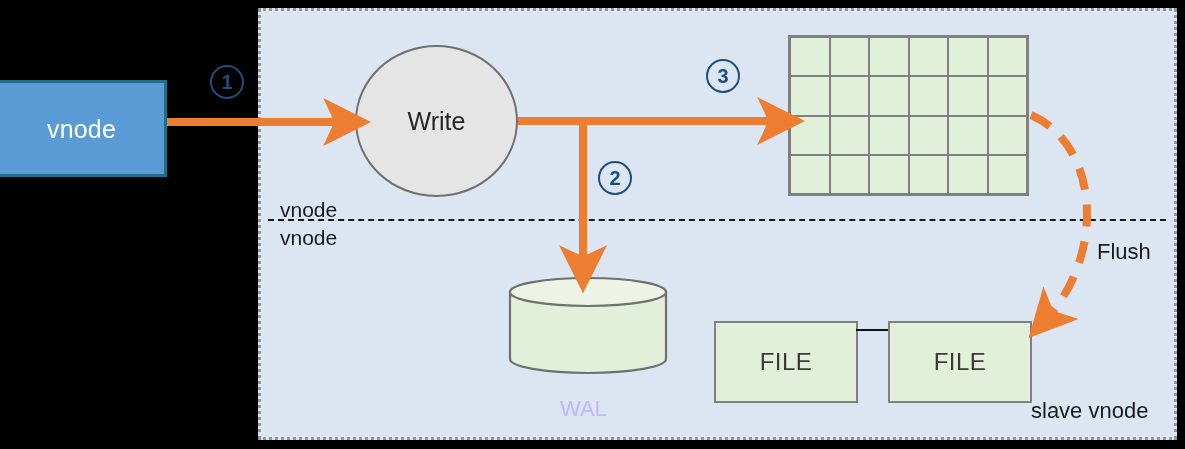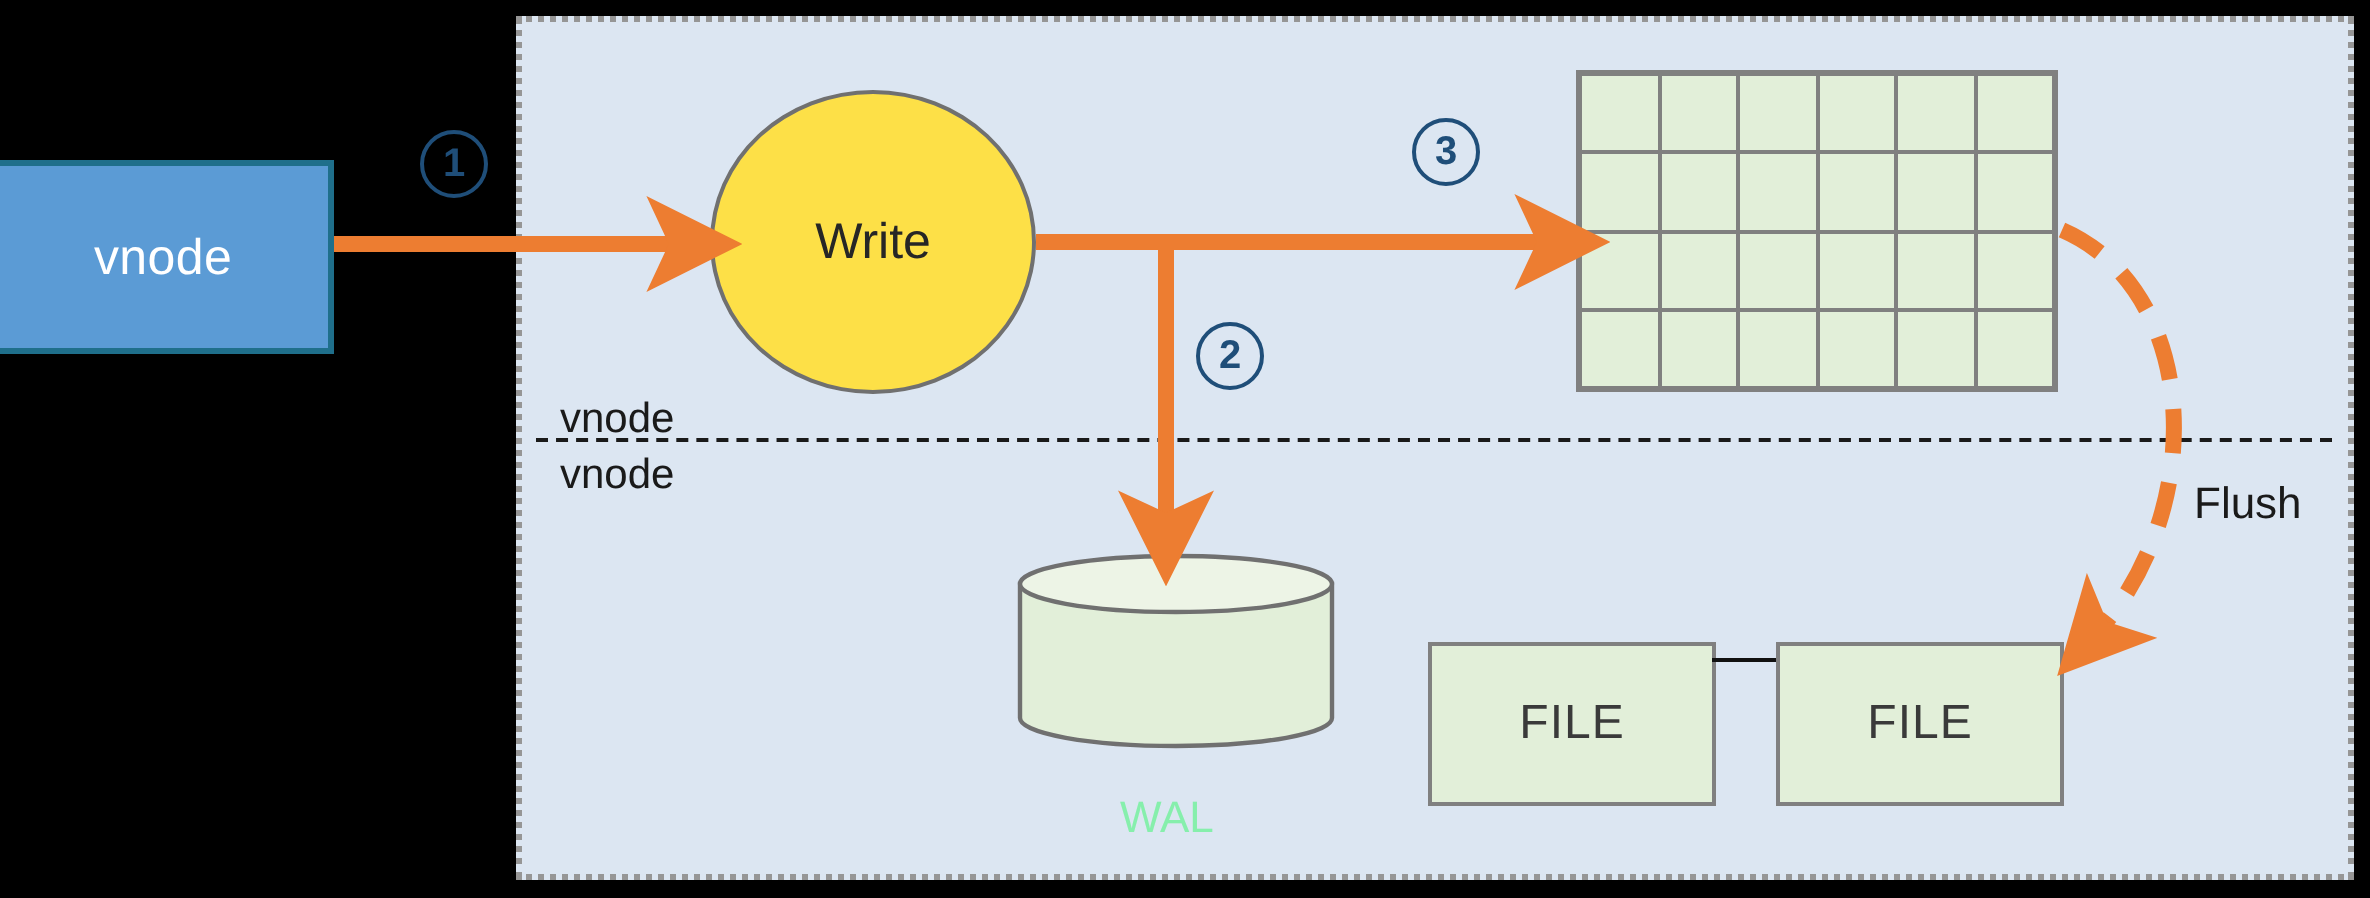--- a/index.html
+++ b/index.html
@@ -65,21 +65,21 @@
   #step-2 { left: 598px; top: 161px; }
   #step-3 { left: 706px; top: 59px; }
   
   #write-node {
     position: absolute;
     left: 355px;
     top: 45px;
     width: 163px;
     height: 152px;
     border-radius: 50%;
-    background: #fde047;
+    background: #e5e5e5;
     border: 2.4px solid #707070;
     box-sizing: border-box;
     display: flex;
     align-items: center;
     justify-content: center;
     color: #262626;
     font-size: 25px;
   }
   
   #mem-disk-divider {
@@ -120,21 +120,21 @@
     position: absolute;
     left: 508px;
     top: 276px;
     width: 160px;
     height: 99px;
   }
   #wal-label {
     position: absolute;
     left: 560px;
     top: 396px;
-    color: #86efac;
+    color: #c4b5fd;
     font-size: 22px;
   }
   
   .file-box {
     position: absolute;
     top: 289px;
     width: 144px;
     height: 82px;
     background: #E2EFD9;
     border: 2.2px solid #808080;
@@ -262,14 +262,15 @@
     <line x1="583" y1="121" x2="583" y2="266" stroke="#ED7D31" stroke-width="8" marker-end="url(#ohead)"></line>
 
     <path d="M1031,115 C1100,145 1105,255 1047,318" fill="none" stroke="#ED7D31" stroke-width="8" stroke-dasharray="22 15" marker-end="url(#ohead-curve)"></path>
   </svg>
 
   <div id="step-1" class="step-circle">1</div>
   <div id="step-2" class="step-circle">2</div>
   <div id="step-3" class="step-circle">3</div>
 
   <div id="flush-label">Flush</div>
+  <div id="slave-vnode-label">slave vnode</div>
 
 </div>
 
 </body></html>

